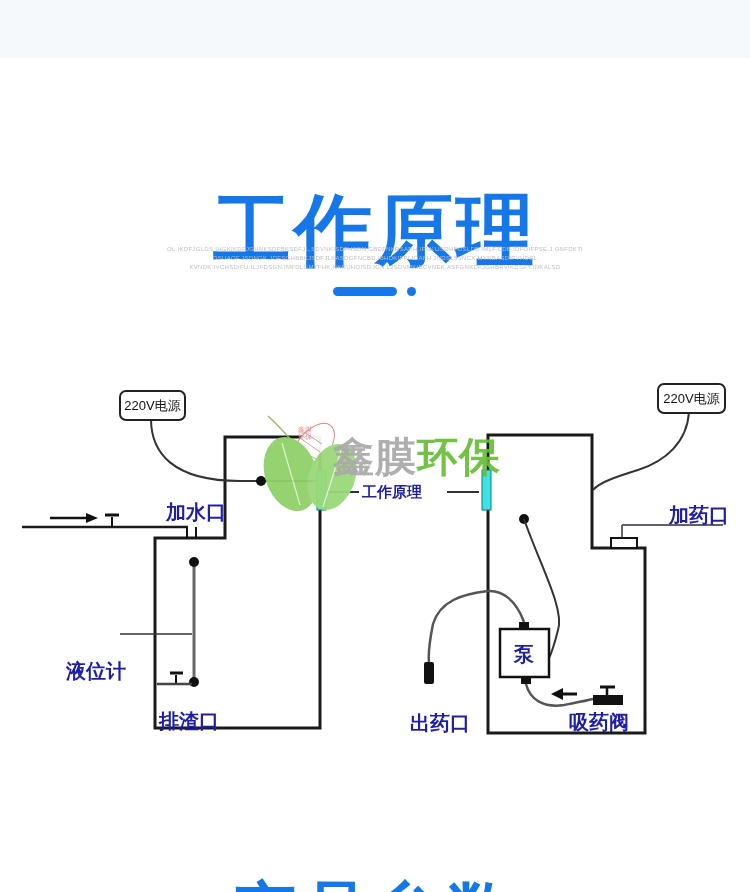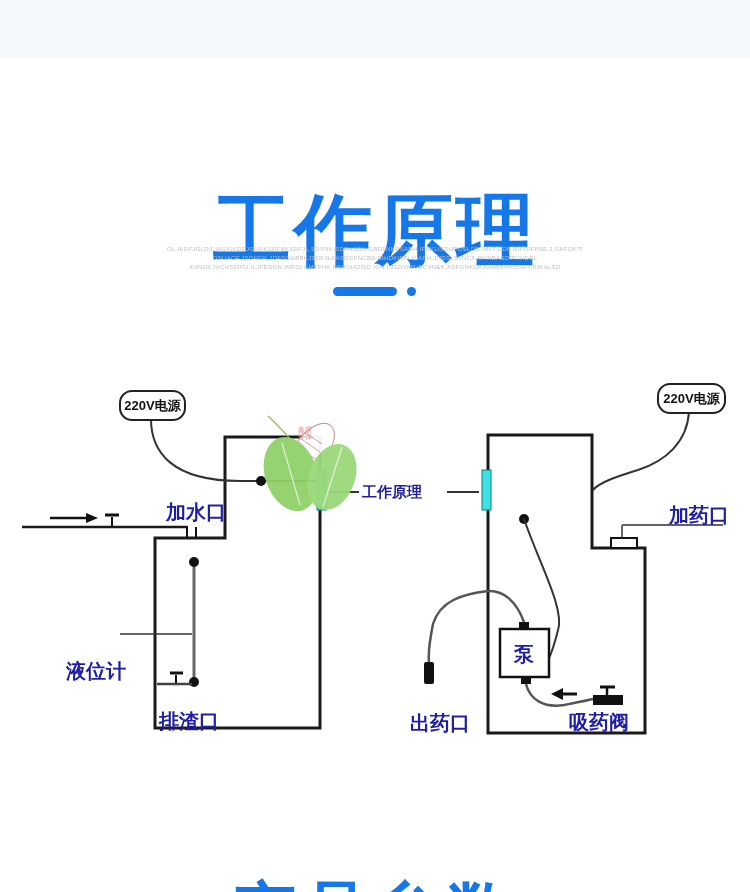--- a/index.html
+++ b/index.html
@@ -20,22 +20,22 @@
   .divider-bar{
     position:absolute;left:333px;top:287px;width:64px;height:9px;
     background:#1677e8;border-radius:5px;
   }
   .divider-dot{
     position:absolute;left:407px;top:287px;width:9px;height:9px;
     background:#1677e8;border-radius:50%;
   }
   svg.diagram{position:absolute;left:0;top:0;width:750px;height:892px;z-index:1;}
   .pbox{
-    position:absolute;z-index:3;border:2px solid #222;border-radius:13px;background:#fff;
-    font-size:13px;font-weight:bold;color:#111;
+    position:absolute;z-index:3;border:2px solid #222;border-radius:7px;background:#fff;
+    font-size:13px;font-weight:normal;color:#111;
     display:flex;align-items:center;justify-content:center;letter-spacing:0px;
   }
   .pbox-left{left:119px;top:390px;width:63px;height:27px;}
   .pbox-right{left:657px;top:383px;width:65px;height:27px;}
   .lbl{
     position:absolute;z-index:3;color:#1e1ea6;font-weight:bold;font-size:20px;line-height:1;
     white-space:nowrap;
   }
   .lbl-water{left:166px;top:502px;}
   .lbl-level{left:66px;top:661px;}
@@ -150,18 +150,21 @@
 
   <div class="lbl lbl-water">加水口</div>
   <div class="lbl lbl-level">液位计</div>
   <div class="lbl lbl-drain">排渣口</div>
   <div class="lbl lbl-touch">工作原理</div>
   <div class="lbl lbl-dosing">加药口</div>
   <div class="lbl lbl-outlet">出药口</div>
   <div class="lbl lbl-pump">泵</div>
   <div class="lbl lbl-suction">吸药阀</div>
 
+  <div class="watermark">
+    <span class="wm-gray">鑫膜</span><span class="wm-green">环保</span>
+  </div>
   <div class="wm-mini">鑫膜
 环保</div>
 
   <div class="footer-title">产品参数</div>
 
 </div>
 
 </body></html>

